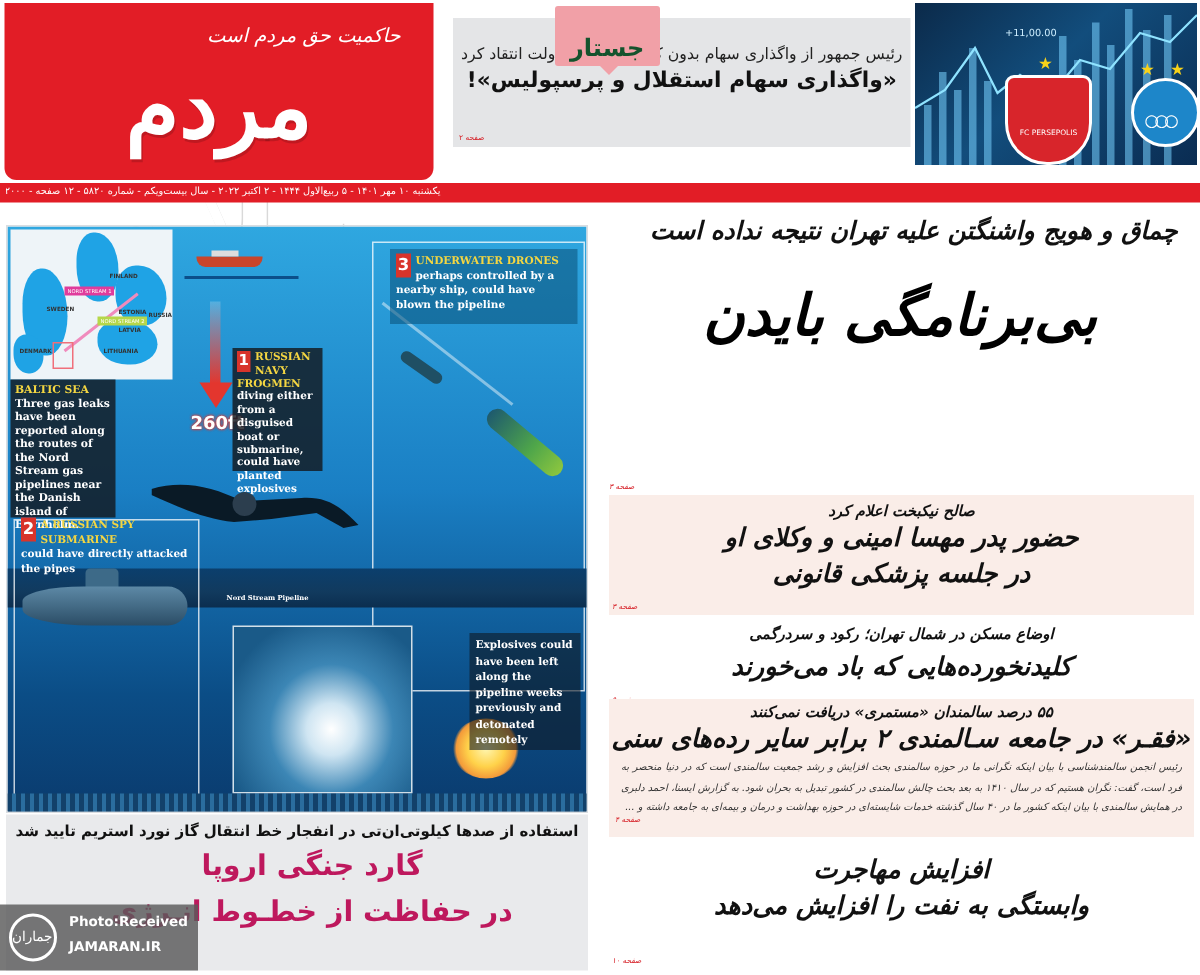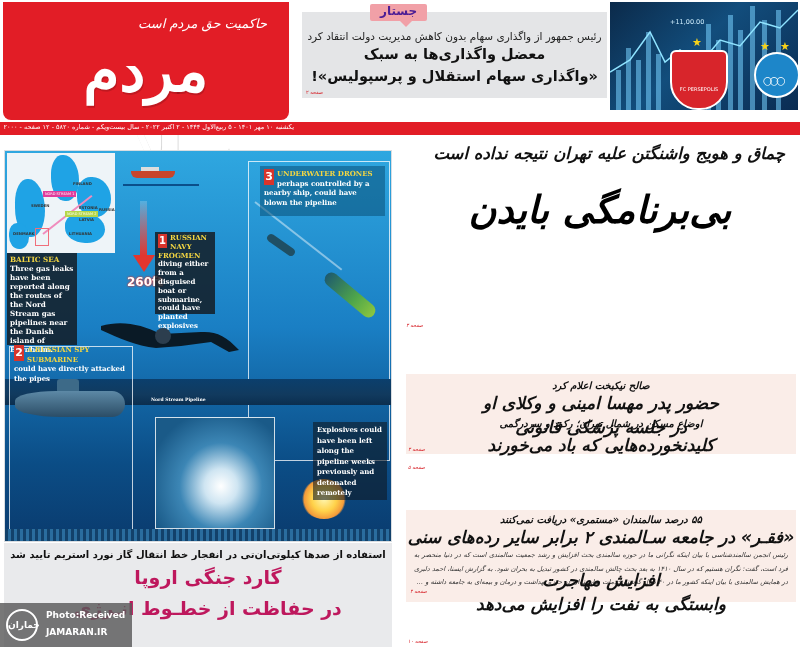--- a/index.html
+++ b/index.html
@@ -6,21 +6,21 @@
     html, body { width: 800px; height: 650px; overflow: hidden; background: #ffffff; }
     body { position: relative; font-family: "DejaVu Sans", sans-serif; color: #111; }
 
     
     .masthead { position: absolute; left: 0; top: 0; width: 800px; height: 120px; background: #fff; }
     .logo-box { position: absolute; left: 3px; top: 2px; width: 286px; height: 118px; background: #e21d26; border-radius: 0 0 8px 8px; }
     .logo-slogan { position: absolute; right: 22px; top: 14px; color: #fff; font-family: "DejaVu Serif", serif; font-size: 13px; font-style: italic; direction: rtl; }
     .logo-name { position: absolute; left: 10px; right: 10px; top: 30px; color: #fff; font-family: "DejaVu Serif", serif; font-size: 58px; font-weight: bold; text-align: center; direction: rtl; line-height: 78px; letter-spacing: -1px; text-shadow: 1px 2px 0 rgba(0,0,0,0.15); }
 
     .teaser { position: absolute; left: 302px; top: 12px; width: 305px; height: 86px; background: #e4e5e7; direction: rtl; text-align: center; }
-    .teaser-badge { position: absolute; left: 68px; top: -8px; background: #f1a0a7; color: #4c1d95; font-size: 12px; font-weight: bold; padding: 0 10px 3px; border-radius: 2px; }
+    .teaser-badge { position: absolute; left: 68px; top: -8px; background: #f1a0a7; color: #14532d; font-size: 16px; font-weight: bold; padding: 18px 10px 3px; border-radius: 2px; }
     .teaser-badge::after { content: ""; position: absolute; left: 30px; bottom: -6px; border-left: 6px solid transparent; border-right: 6px solid transparent; border-top: 6px solid #f1a0a7; }
     .teaser-kicker { margin-top: 18px; font-size: 10.5px; font-weight: normal; color: #222; }
     .teaser-title { font-size: 14.5px; font-weight: bold; line-height: 20px; color: #111; margin-top: 2px; }
     .page-ref { position: absolute; color: #d62027; font-size: 5px; direction: rtl; }
 
     .teaser-photo { position: absolute; left: 610px; top: 2px; width: 188px; height: 108px; background: linear-gradient(135deg, #0b2a4a 0%, #124d7c 45%, #0a2c52 100%); overflow: hidden; }
     .chart-bar { position: absolute; bottom: 0; width: 5px; background: rgba(120, 210, 255, 0.55); }
     .chart-line { position: absolute; left: 0; top: 0; width: 188px; height: 108px; }
     .ticker { position: absolute; left: 60px; top: 16px; color: #cfefff; font-size: 6.5px; }
     .crest-red { position: absolute; left: 60px; top: 48px; width: 58px; height: 60px; background: #d8252b; border: 2px solid #fff; border-radius: 6px 6px 28px 28px; }
@@ -76,47 +76,46 @@
     .gasleak { position: absolute; left: 150px; top: 266px; width: 120px; height: 112px; background: radial-gradient(ellipse at 55% 62%, #ffffff 0%, #cfe5f2 18%, #3c86b5 45%, #1a5a88 80%); border: 1.5px solid rgba(255,255,255,0.8); }
     .gasleak-label { position: absolute; left: 154px; top: 359px; background: rgba(15, 25, 35, 0.85); color: #f4d642; font-family: "DejaVu Serif", serif; font-weight: bold; font-size: 7.5px; padding: 2px 20px; margin-top: 48px; }
     .seabed { position: absolute; left: 0; top: 378px; width: 388px; height: 14px; background: repeating-linear-gradient(90deg, #12416a 0 3px, #2a6d9e 3px 6px); }
 
     
     .left-story { position: absolute; left: 4px; top: 543px; width: 388px; height: 104px; background: #e9eaec; direction: rtl; text-align: center; }
     .left-kicker { margin-top: 6px; font-size: 10px; font-weight: bold; color: #111; }
     .left-title { margin-top: 4px; font-size: 19px; font-weight: bold; line-height: 27px; color: #be185d; padding-left: 20px; }
 
     .watermark { position: absolute; left: 0; top: 603px; width: 132px; height: 44px; background: rgba(90, 90, 90, 0.82); }
-    .wm-circle { position: absolute; left: 6px; top: 6px; width: 32px; height: 32px; border-radius: 50%; border: 2px solid #fff; color: #fff; font-size: 9px; font-weight: bold; text-align: right; line-height: 28px; }
+    .wm-circle { position: absolute; left: 6px; top: 6px; width: 32px; height: 32px; border-radius: 50%; border: 2px solid #fff; color: #fff; font-size: 9px; font-weight: normal; text-align: left; line-height: 28px; }
     .wm-line1 { position: absolute; left: 46px; top: 7px; color: #fff; font-size: 9px; font-weight: bold; }
     .wm-line2 { position: absolute; left: 46px; top: 24px; color: #fff; font-size: 9px; font-weight: bold; }
 
     
     .right-col { position: absolute; left: 400px; top: 136px; width: 400px; height: 514px; direction: rtl; text-align: center; font-style: italic; }
     .main-kicker { position: absolute; right: 15px; top: 8px; width: 380px; text-align: right; font-size: 16.5px; font-weight: bold; color: #111; }
     .main-title { position: absolute; left: 5px; right: 5px; top: 46px; font-size: 38px; font-weight: bold; line-height: 56px; color: #000; letter-spacing: -1px; text-align: center; }
-    .story-box { position: absolute; left: 6px; width: 390px; background: #faede8; margin-top: 44px; }
+    .story-box { position: absolute; left: 6px; width: 390px; background: #faede8; }
     .story-kicker { font-size: 10px; font-weight: bold; color: #111; }
     .story-title { font-size: 17px; font-weight: bold; line-height: 24px; color: #111; }
     .story-body { font-size: 6.6px; line-height: 13.5px; color: #333; text-align: justify; padding: 0 8px; }
     .story-plain { position: absolute; left: 6px; width: 390px; }
   </style>
 </head>
 <body>
 
 <div class="masthead">
   <div class="logo-box">
     <div class="logo-slogan">حاکمیت حق مردم است</div>
     <div class="logo-name">مردم سالاری</div>
   </div>
 
   <div class="teaser">
     <div class="teaser-badge">جستار</div>
     <div class="teaser-kicker">رئیس جمهور از واگذاری سهام بدون کاهش مدیریت دولت انتقاد کرد</div>
-    <div class="teaser-title">معضل واگذاری‌ها به سبک</div>
     <div class="teaser-title">«واگذاری سهام استقلال و پرسپولیس»!</div>
     <div class="page-ref" style="left:4px; bottom:3px;">صفحه ۲</div>
   </div>
 
   <div class="teaser-photo">
     <div class="chart-bar" style="left:6px;height:40px;"></div>
     <div class="chart-bar" style="left:16px;height:62px;"></div>
     <div class="chart-bar" style="left:26px;height:50px;"></div>
     <div class="chart-bar" style="left:36px;height:78px;"></div>
     <div class="chart-bar" style="left:46px;height:56px;"></div>

